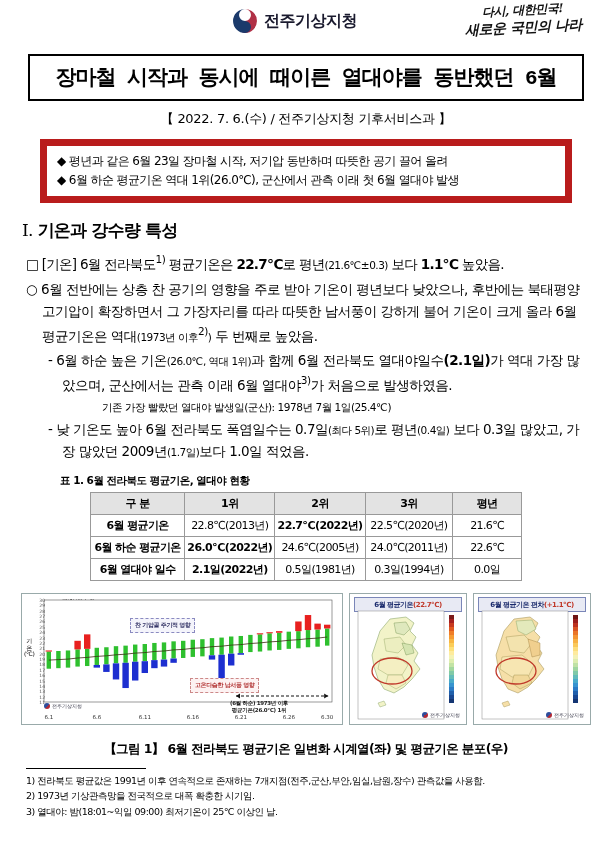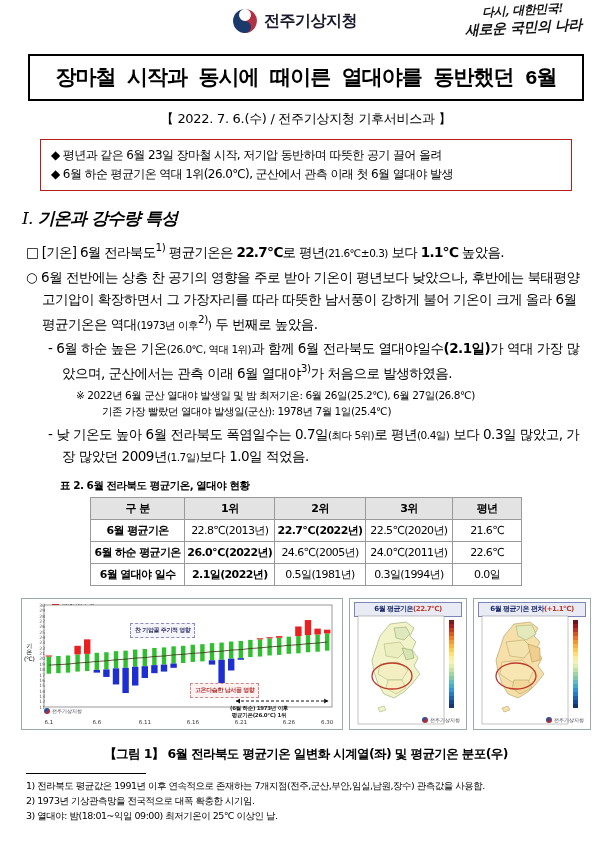--- a/index.html
+++ b/index.html
@@ -44,32 +44,32 @@
     margin:0;font-size:21px;font-weight:700;letter-spacing:-1px;
     white-space:nowrap;
   }
   .dateline{
     text-align:center;margin-top:9px;font-size:13px;letter-spacing:-0.3px;
   }
 
   
   .summary{
     margin:11px 40px 0 40px;
-    border:1px solid #b91c1c;
+    border:7px solid #b91c1c;
     padding:6px 10px 7px 10px;
     background:#fff;
   }
   .summary div{
     font-size:12px;letter-spacing:-0.6px;line-height:1.55;white-space:nowrap;
   }
 
   
   .sec-h{
     margin:16px 12px 10px 22px;
-    font-size:17px;font-weight:700;letter-spacing:-0.8px;font-style:italic;
+    font-size:17px;font-weight:700;letter-spacing:-0.8px;
   }
   .sec-h .numeral{font-family:"DejaVu Serif","Liberation Serif",serif;font-weight:400;}
 
   
   .body{padding:0 26px 0 26px;}
   p.lvl0{margin:0 0 5px 0;font-size:13.5px;letter-spacing:-0.7px;line-height:1.45;white-space:nowrap;}
   p.lvl1{margin:0 0 3px 0;font-size:13.5px;letter-spacing:-0.5px;line-height:1.62;padding-left:16px;text-indent:-16px;}
   p.lvl2{margin:0 0 3px 0;font-size:13.5px;letter-spacing:-0.5px;line-height:1.62;padding-left:36px;text-indent:-14px;}
   p.note{margin:0 0 1px 0;font-size:10.5px;letter-spacing:-0.45px;line-height:1.5;padding-left:62px;text-indent:-12px;}
   p.note.ind{padding-left:76px;text-indent:0;}
@@ -202,35 +202,31 @@
     <p class="lvl1">
       <span>○</span>
       <span>6월 전반에는 상층 찬 공기의 영향을 주로 받아 기온이 평년보다 낮았으나, 후반에는 북태평양고기압이 확장하면서 그 가장자리를 따라 따뜻한 남서풍이 강하게 불어 기온이 크게 올라 6월 평균기온은 역대</span><span class="sm">(1973년 이후</span><sup class="sm">2)</sup><span class="sm">)</span><span> 두 번째로 높았음.</span>
     </p>
 
     <p class="lvl2">
       <span>-</span>
       <span>6월 하순 높은 기온</span><span class="sm">(26.0℃, 역대 1위)</span><span>과 함께 6월 전라북도 열대야일수</span><span class="bx">(2.1일)</span><span>가 역대 가장 많았으며, 군산에서는 관측 이래 6월 열대야</span><sup class="sm">3)</sup><span>가 처음으로 발생하였음.</span>
     </p>
 
-    <p class="note">
-      <span>※</span>
-      <span>2022년 6월 군산 열대야 발생일 및 밤 최저기온: 6월 26일(25.2℃), 6월 27일(26.8℃)</span>
-    </p>
     <p class="note ind">
       <span>기존 가장 빨랐던 열대야 발생일(군산): 1978년 7월 1일(25.4℃)</span>
     </p>
 
     <p class="lvl2" style="margin-top:4px;">
       <span>-</span>
       <span>낮 기온도 높아 6월 전라북도 폭염일수는 </span><span>0.7일</span><span class="sm">(최다 5위)</span><span>로 평년</span><span class="sm">(0.4일)</span><span> 보다 0.3일 많았고, 가장 많았던 2009년</span><span class="sm">(1.7일)</span><span>보다 1.0일 적었음.</span>
     </p>
   </div>
 
-  <div class="tbl-cap">표 2. 6월 전라북도 평균기온, 열대야 현황</div>
+  <div class="tbl-cap">표 1. 6월 전라북도 평균기온, 열대야 현황</div>
   <table class="t1">
     <colgroup>
         <col class="c0">
         <col class="cx">
         <col class="cx">
         <col class="cx">
         <col class="cp">
       </colgroup>
     <thead>
       <tr>

